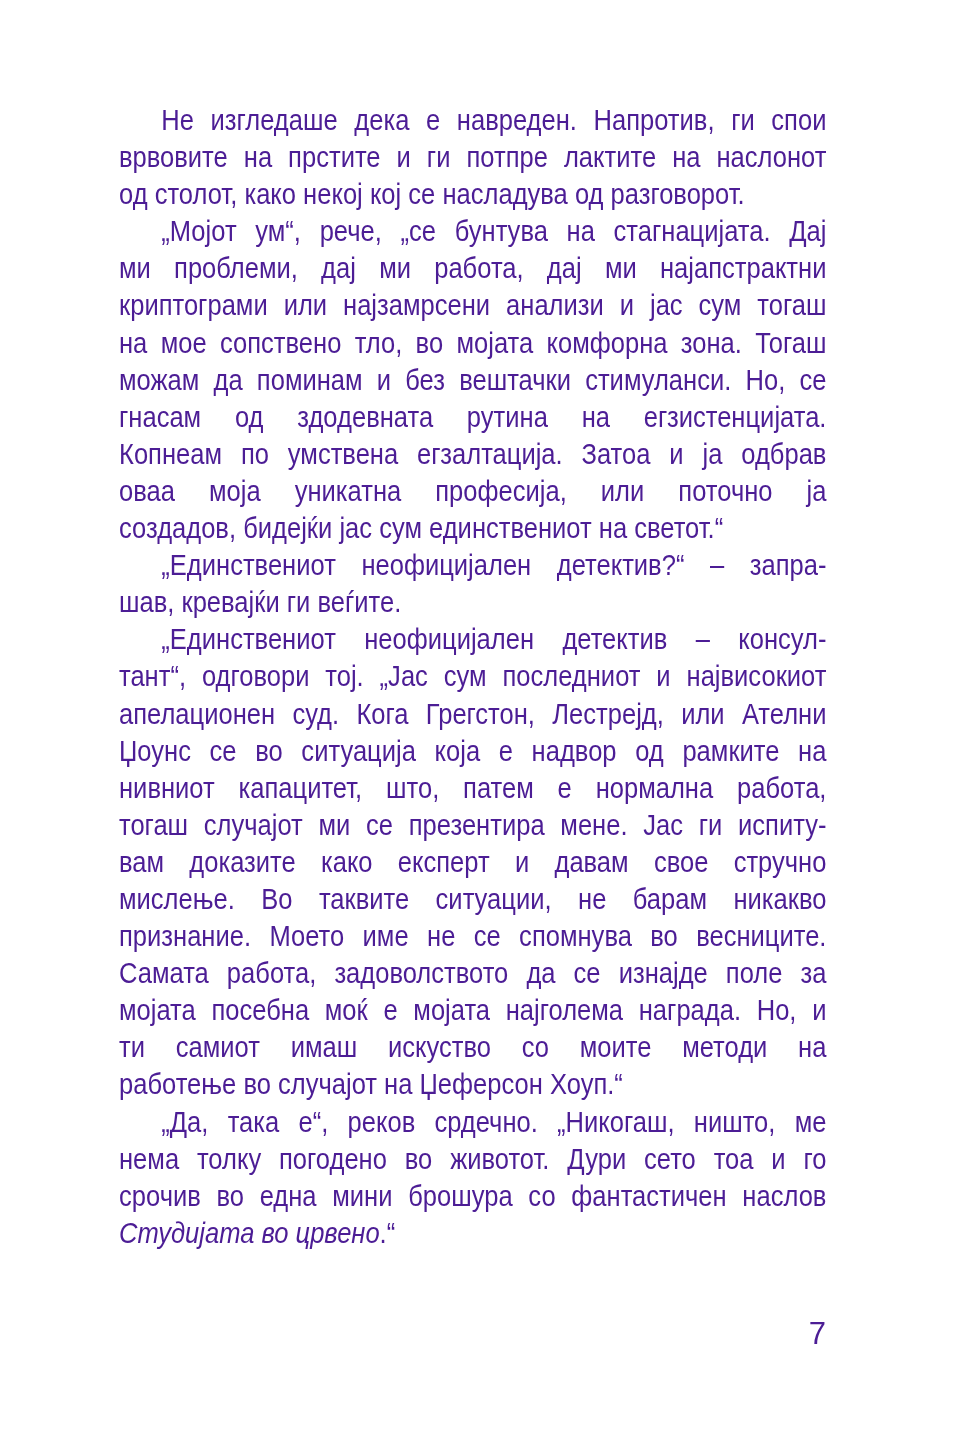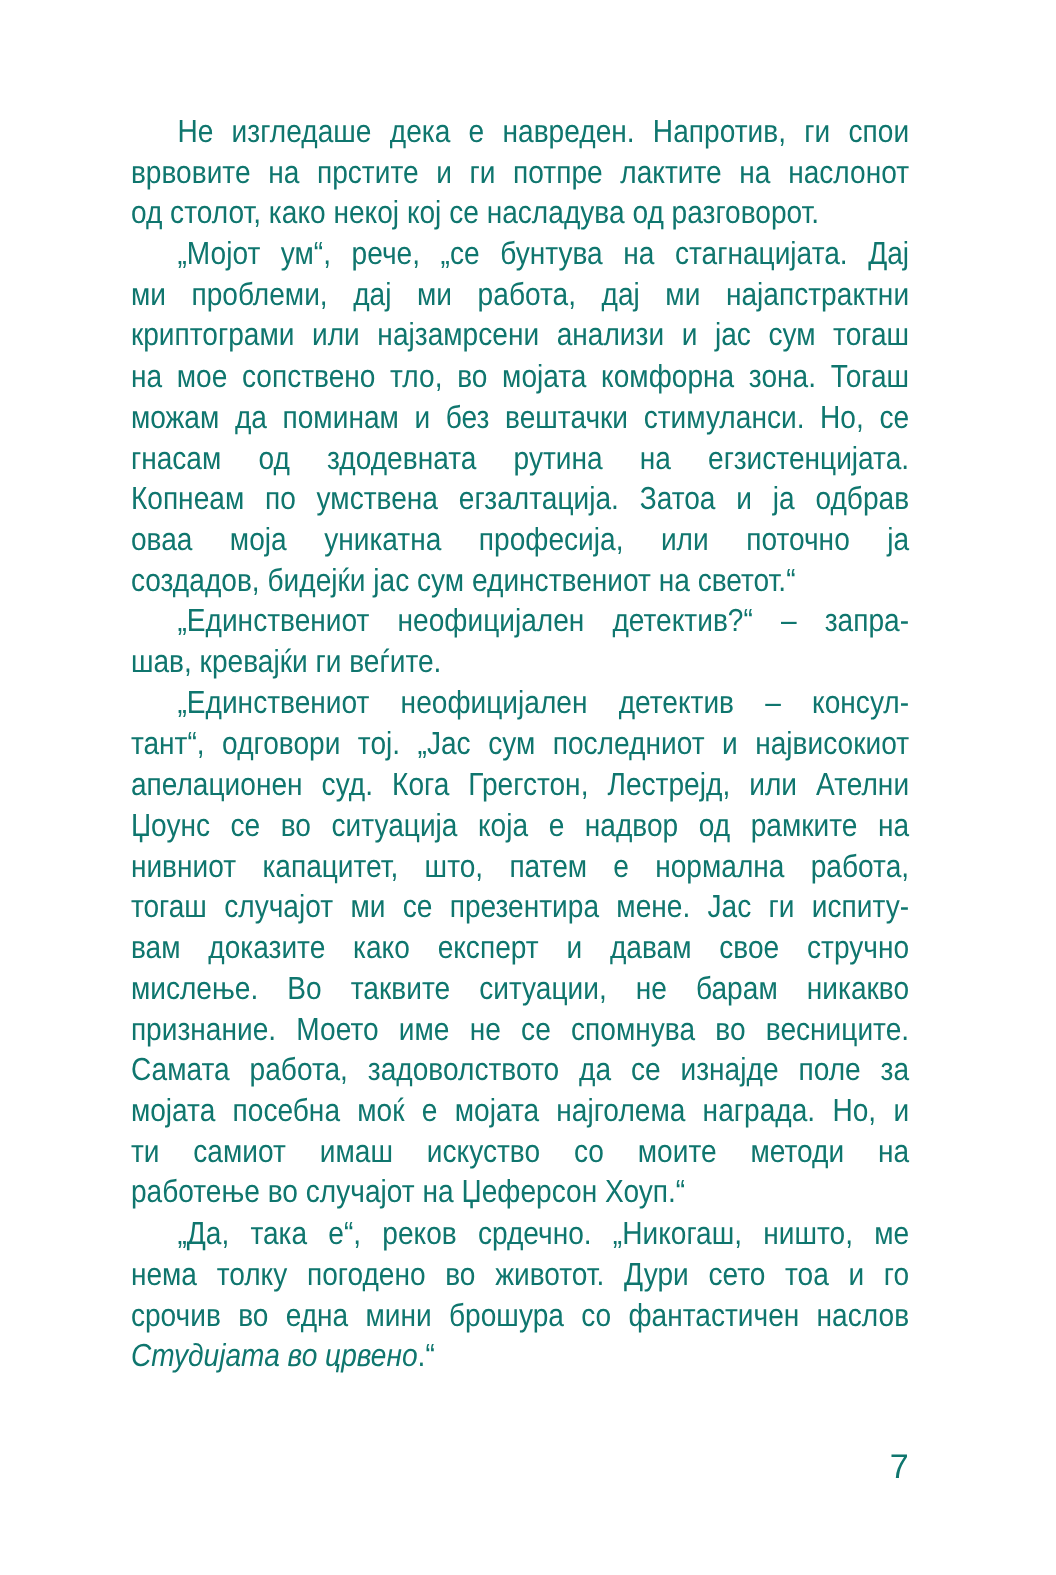--- a/index.html
+++ b/index.html
@@ -7,21 +7,21 @@
     padding: 0;
     background: #ffffff;
   }
   .page {
     position: relative;
     width: 960px;
     height: 1432px;
     background: #ffffff;
     overflow: hidden;
     font-family: "Liberation Sans", "DejaVu Sans", sans-serif;
-    color: #0f766e;
+    color: #4c1d95;
   }
   .text-block {
     position: absolute;
     left: 119px;
     top: 102px;
     width: 803px;                 
     transform: scaleX(0.881);     
     transform-origin: 0 0;
     font-size: 29px;
     line-height: 37.1px;

